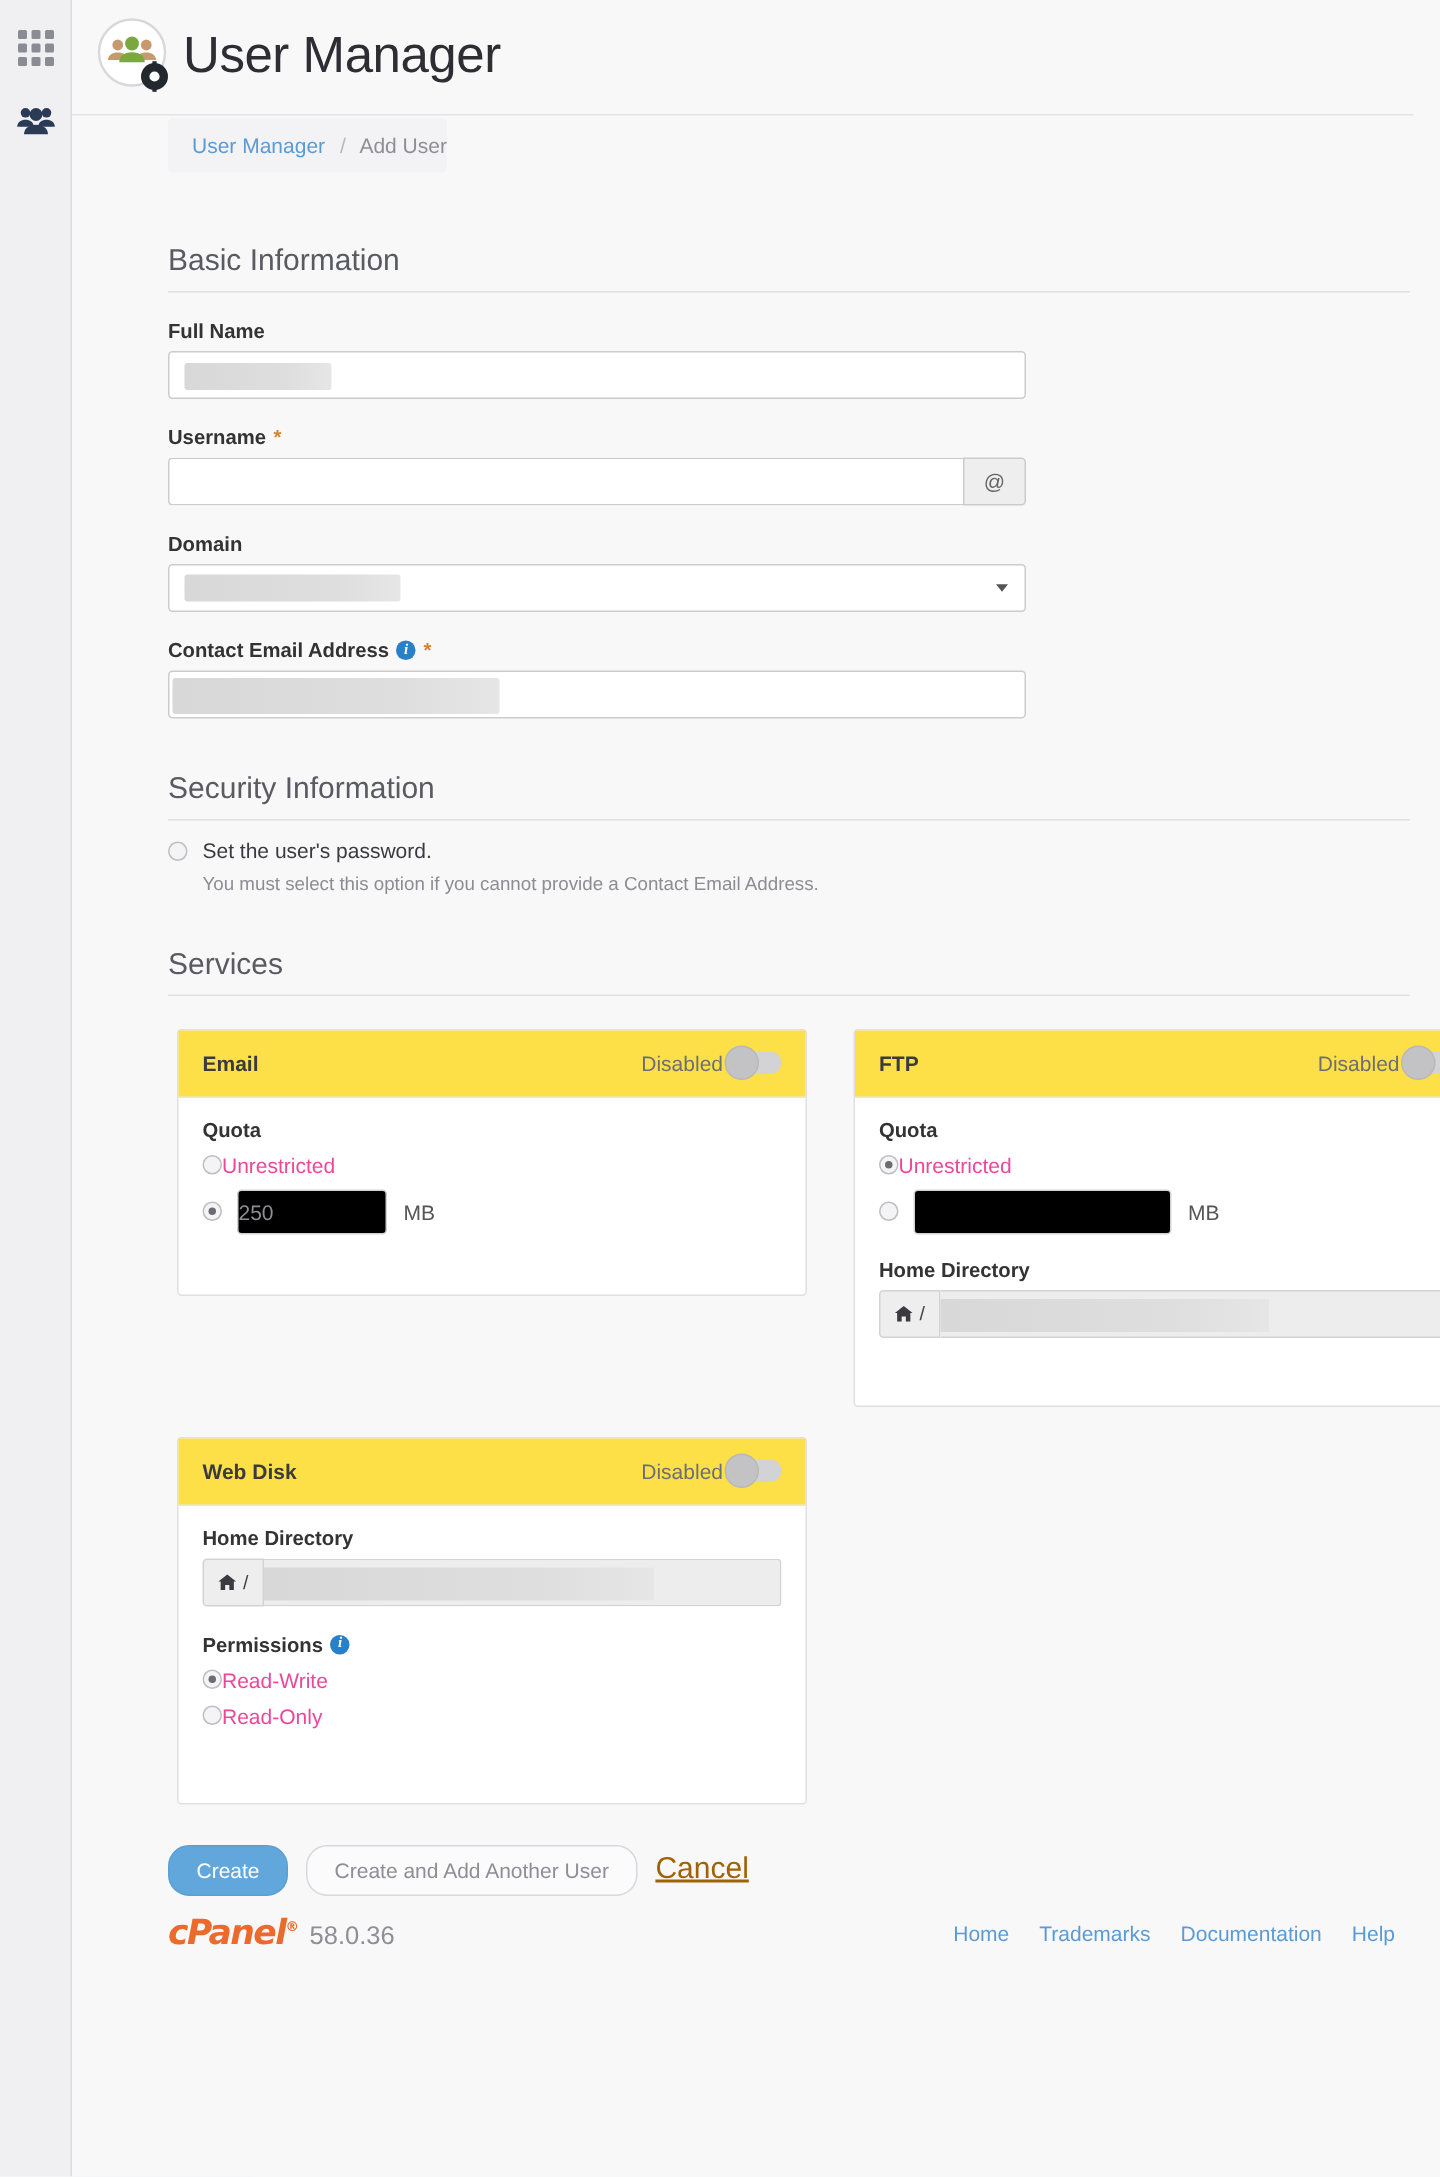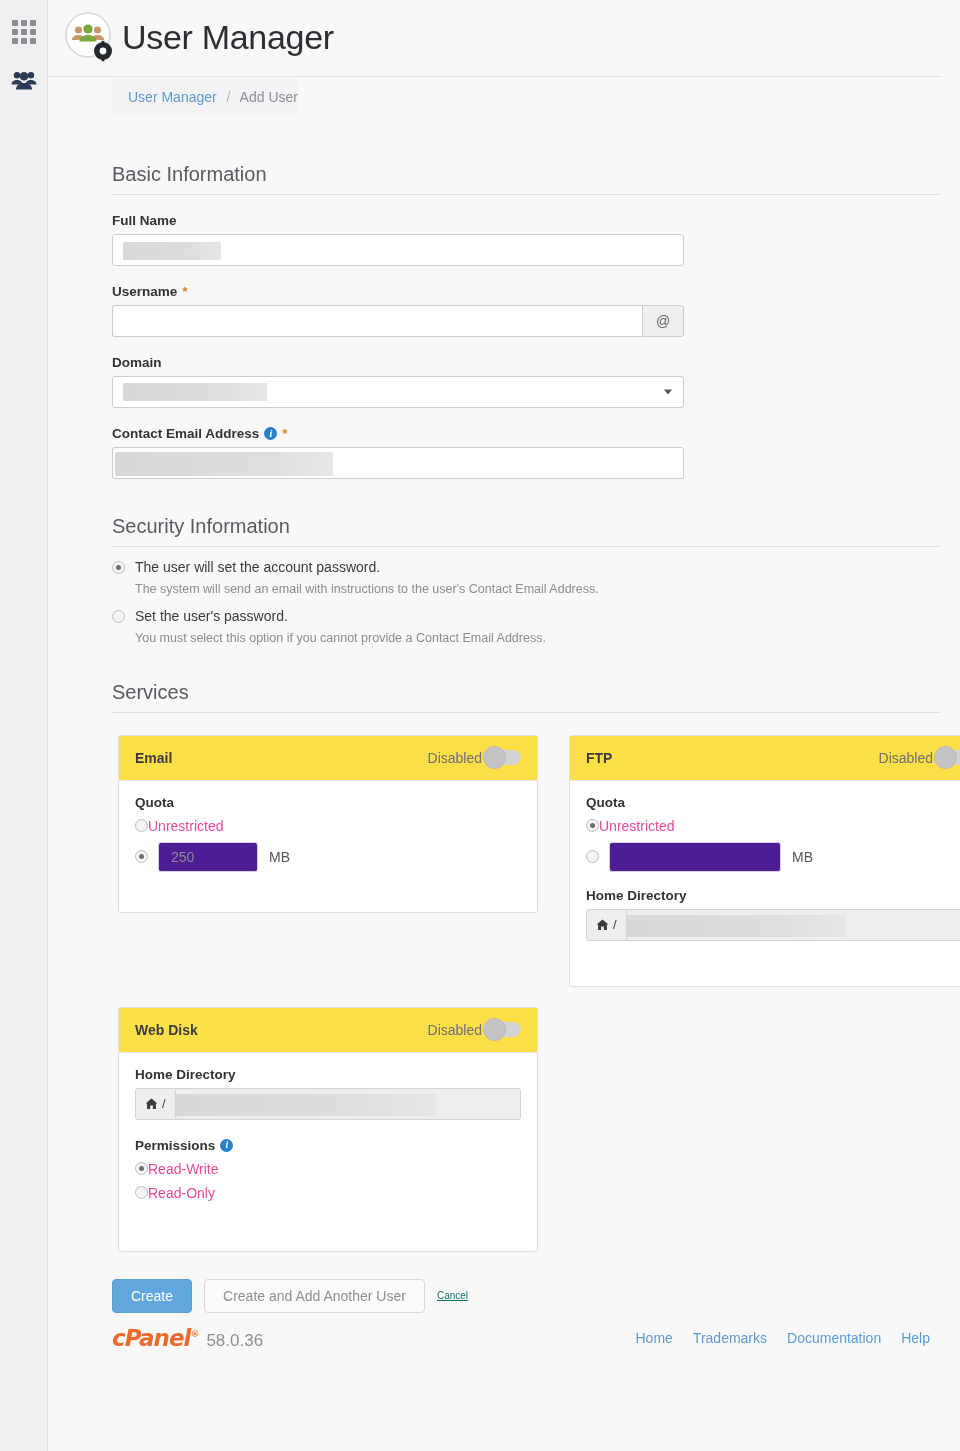--- a/index.html
+++ b/index.html
@@ -164,22 +164,22 @@
     font-size: 13.5px; font-weight: bold; color: #333;
     margin-bottom: 4px; display: flex; align-items: center; gap: 5px;
   }
   .q-row { display: flex; align-items: center; margin-top: 8px; }
   .q-row .radio { margin-top: 0; }
   .q-text { font-size: 14px; color: #ec4899; }
   .num-input {
     margin-left: 10px;
     width: 100px; height: 30px;
     border: 1px solid #d3d3d6; border-radius: 3px;
-    background: #4c1d95; color: #8c8c93;
-    display: flex; align-items: center; padding-left: 12px;
+    background: #000000; color: #8c8c93;
+    display: flex; align-items: center; 
     font-size: 14px;
   }
   .unit { margin-left: 11px; font-size: 14px; color: #555; }
 
   .dir-group { display: flex; margin-top: 6px; }
   .dir-addon {
     height: 32px; padding: 0 9px;
     border: 1px solid #d3d3d6; border-radius: 3px 0 0 3px;
     background: #eeeeef; color: #444;
     display: flex; align-items: center; gap: 4px;
@@ -189,27 +189,27 @@
     flex: 1 1 auto; height: 32px;
     border: 1px solid #d3d3d6; border-left: none;
     border-radius: 0 3px 3px 0;
     background: #ededee; position: relative;
   }
   .dir-input .redact { top: 5px; left: 0; height: 22px; border-radius: 0; }
 
   
   .actions { display: flex; align-items: center; gap: 12px; margin-top: 14px; }
   .btn {
-    height: 34px; padding: 0 18px; border-radius: 4px;
+    height: 34px; padding: 0 18px; border-radius: 14px;
     display: flex; align-items: center; font-size: 14px;
     border: 1px solid transparent;
   }
   .btn-primary { background: #62a7db; color: #fff; border-color: #57a0d6; }
   .btn-default { background: #fbfbfc; color: #8e8e96; border-color: #d8d8dc; }
-  .btn-link { color: #0f766e; font-size: 10px; }
+  .btn-link { color: #a16207; font-size: 20px; }
 
   
   .footer {
     display: flex; align-items: center; justify-content: space-between;
     padding: 12px 20px 0 64px;
   }
   .brand { display: flex; align-items: baseline; gap: 8px; }
   .cpanel-logo {
     font-family: "DejaVu Sans", sans-serif;
     font-style: italic; font-weight: bold; font-size: 23px;
@@ -322,27 +322,20 @@
         </div>
         <div class="input">
           <span class="redact" style="width:218px;left:2px;top:4px;height:24px"></span>
         </div>
       </div>
 
       <div class="section-head">Security Information</div>
 
       <div style="margin-top:10px">
         <div class="radio-row">
-          <span class="radio checked"></span>
-          <div class="radio-body">
-            <div class="radio-label">The user will set the account password.</div>
-            <div class="radio-help">The system will send an email with instructions to the user's Contact Email Address.</div>
-          </div>
-        </div>
-        <div class="radio-row">
           <span class="radio"></span>
           <div class="radio-body">
             <div class="radio-label">Set the user's password.</div>
             <div class="radio-help">You must select this option if you cannot provide a Contact Email Address.</div>
           </div>
         </div>
       </div>
 
       <div class="section-head">Services</div>
 

